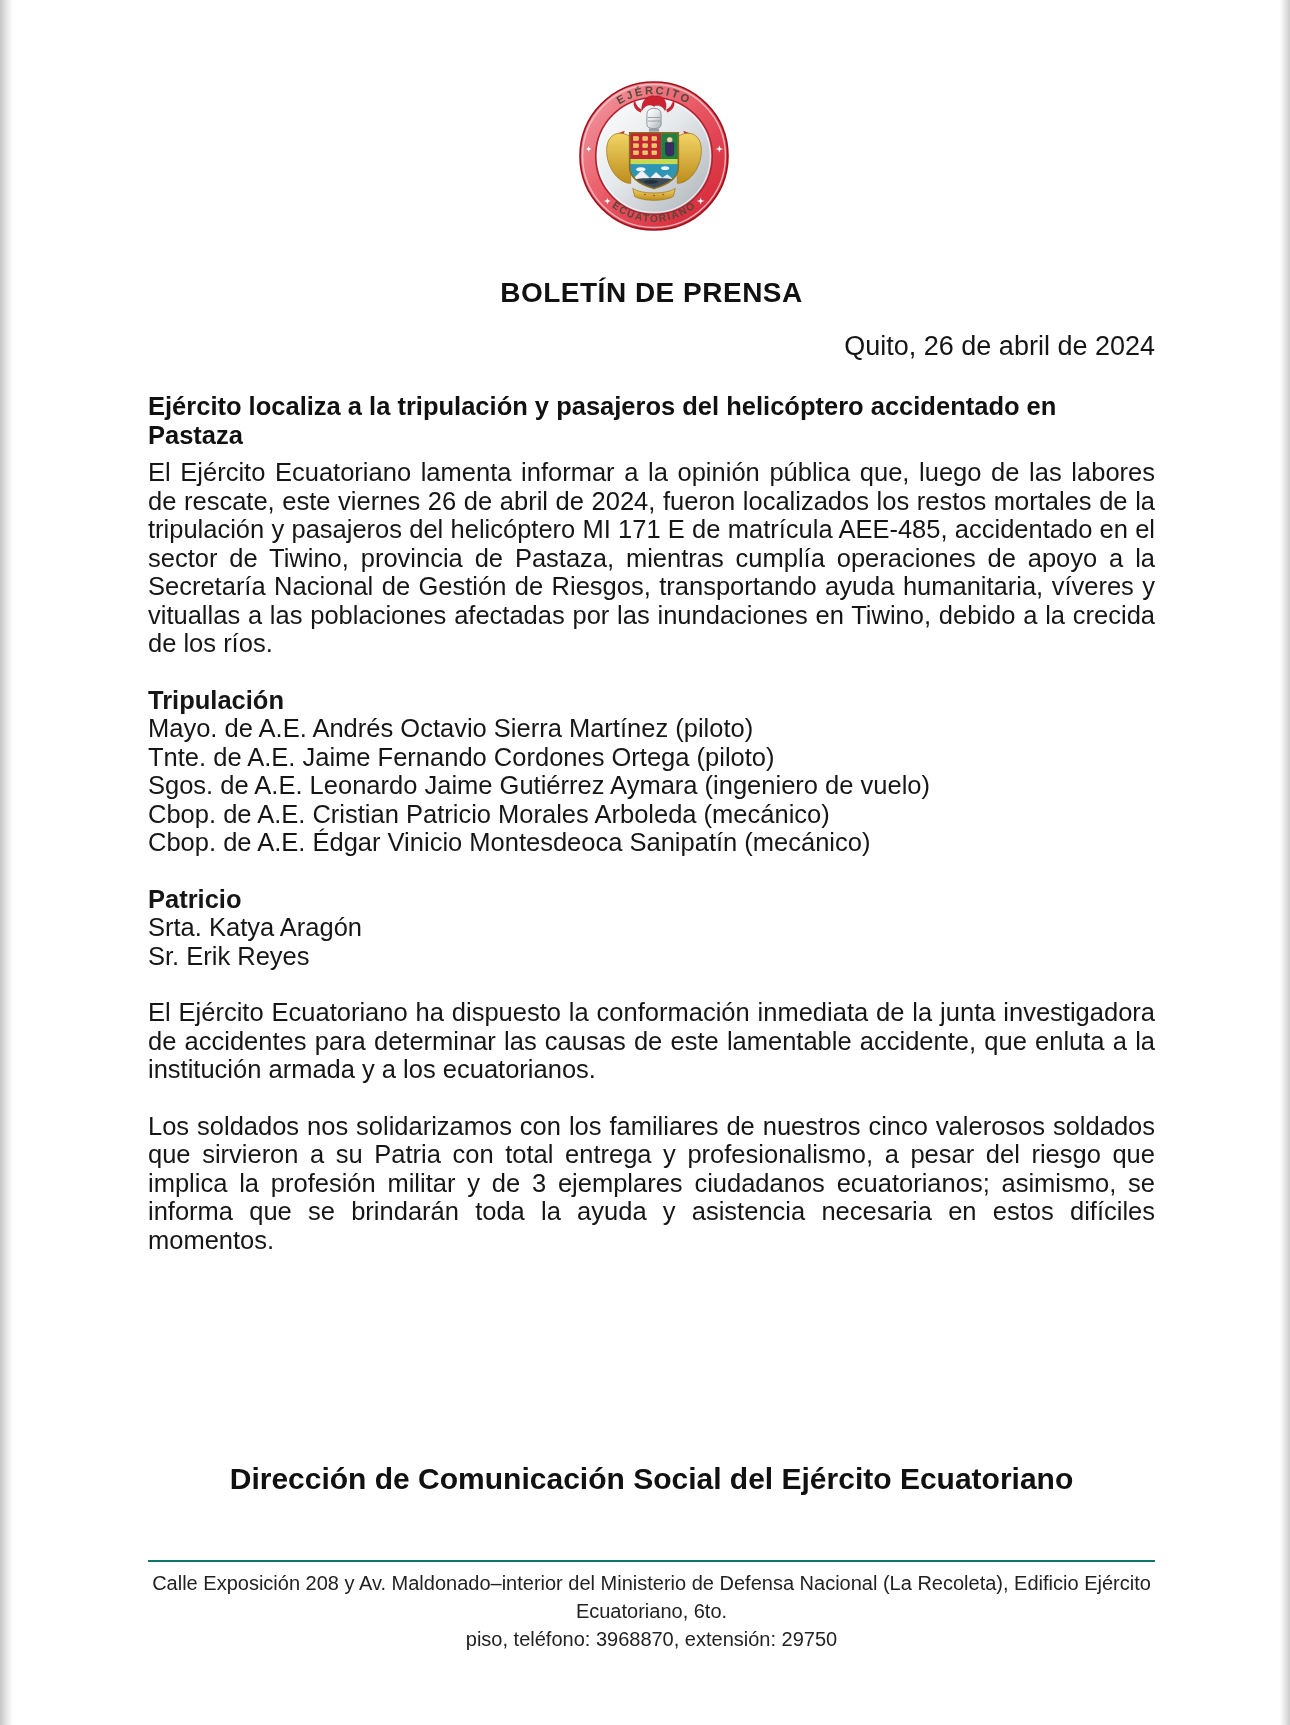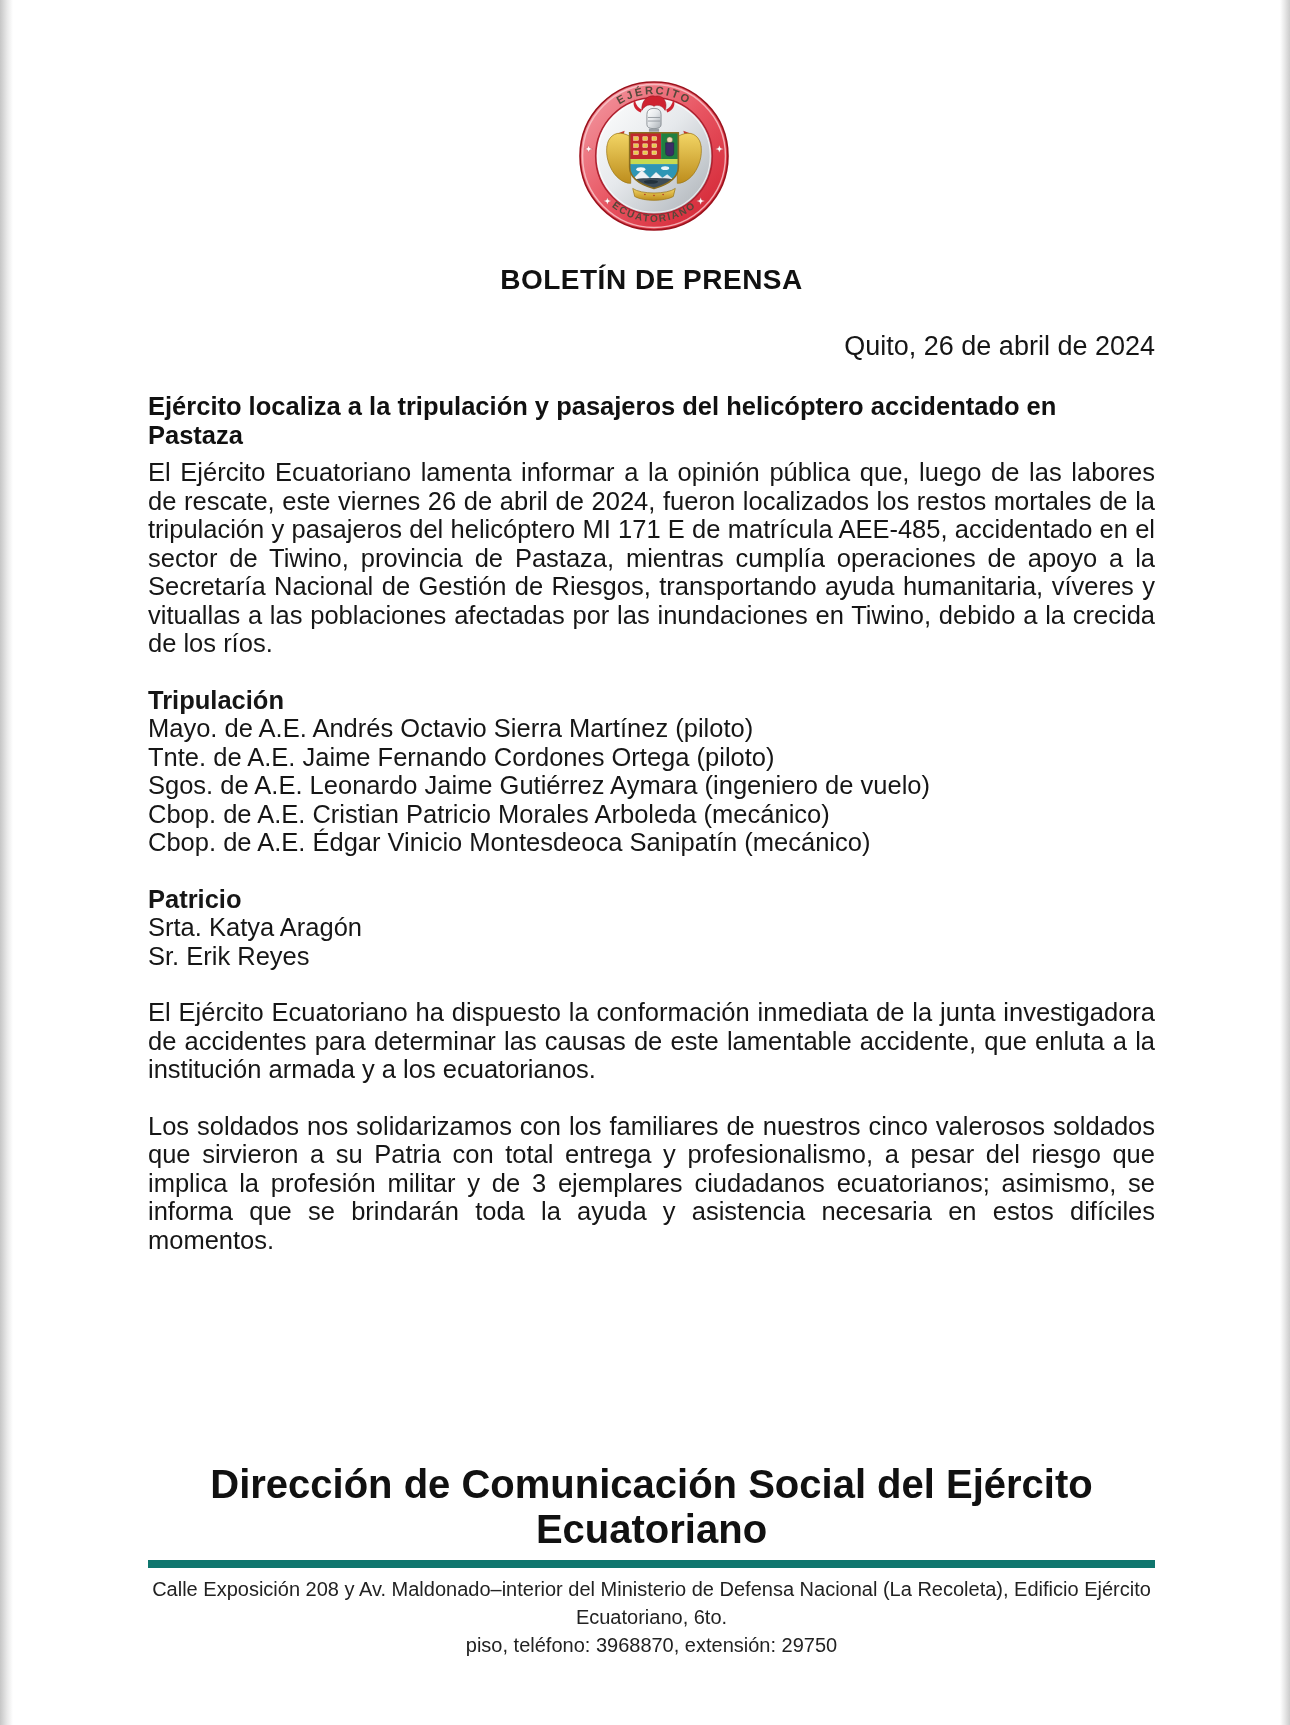--- a/index.html
+++ b/index.html
@@ -23,44 +23,44 @@
   .logo {
     position: absolute; left: 578px; top: 78px; width: 152px; height: 156px;
   }
   .logo svg { width: 100%; height: 100%; }
   .ringtext { font-weight: 700; letter-spacing: 2.2px; fill: #55483a; }
   .ringtext2 { font-weight: 700; letter-spacing: 1.6px; fill: #55483a; }
 
   .col { position: absolute; left: 148px; width: 1007px; }
 
   .title {
-    top: 264px; margin: 0; text-align: center;
+    top: 277px; margin: 0; text-align: center;
     font-size: 28px; font-weight: 700; letter-spacing: 0.5px; color: #111;
   }
   .dateline {
     top: 331px; text-align: right; font-size: 27px; color: #161616;
   }
   .headline {
     top: 392px; margin: 0; text-align: left;
     font-size: 25.5px; font-weight: 700; color: #111;
   }
   .bodyflow {
     top: 458px; font-size: 25.5px; line-height: 28.5px; color: #161616;
   }
   .bodyflow p { margin: 0 0 28px 0; text-align: justify; }
   .bodyflow .section { margin: 0 0 28px 0; }
   .bodyflow h3 { margin: 0; font-size: 25.5px; line-height: 28.5px; font-weight: 700; }
   .bodyflow .line { text-align: left; }
 
   .signature {
     top: 1462px; margin: 0; text-align: center;
-    font-size: 40px; font-weight: 700; color: #111;
+    font-size: 30px; font-weight: 700; color: #111;
   }
   .footer {
-    top: 1560px; border-top: 8px solid #0f766e; padding-top: 7px;
+    top: 1560px; border-top: 2px solid #0f766e; padding-top: 7px;
     font-size: 20px; line-height: 28px; text-align: center; color: #222;
   }
 </style>
 </head>
 <body>
 
 <div class="photo">
   <div class="edge-left"></div>
   <div class="edge-right"></div>
 

